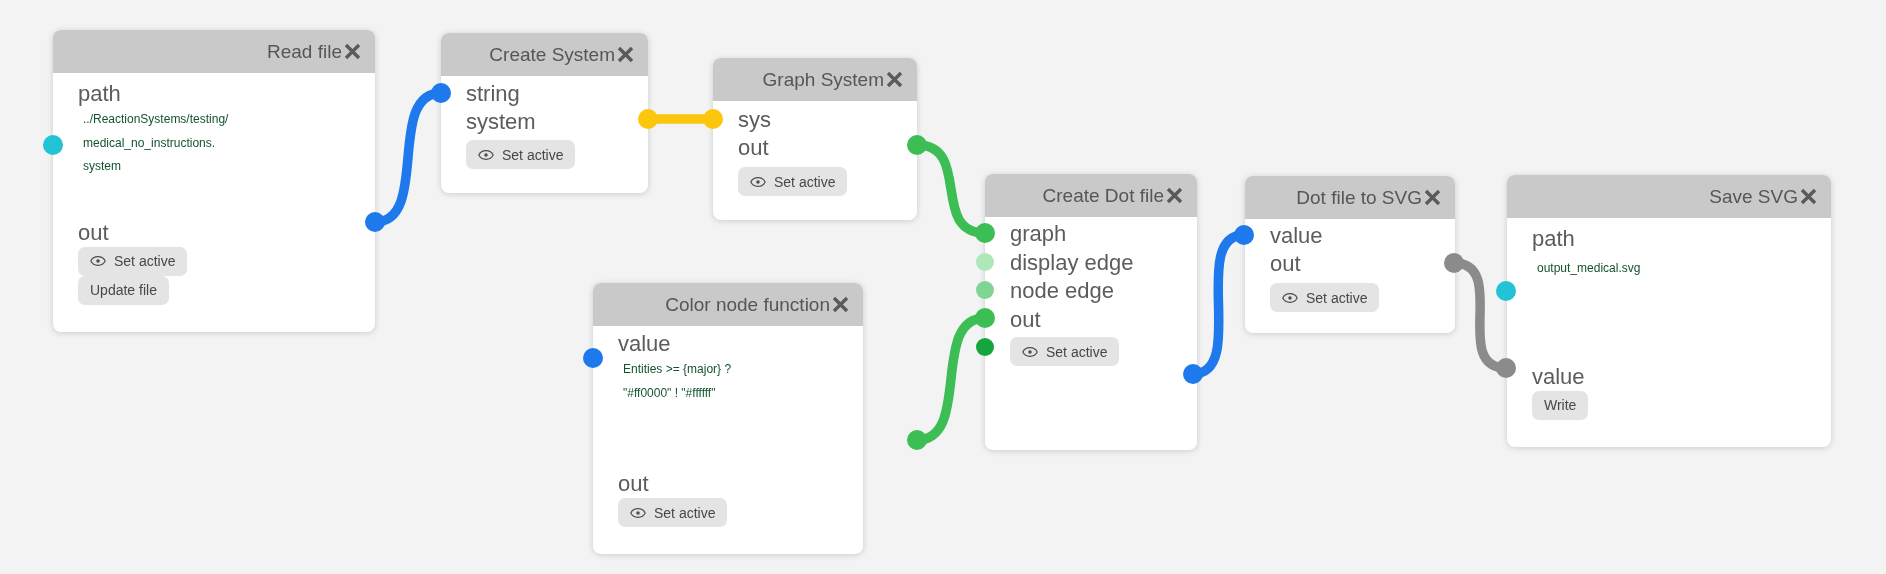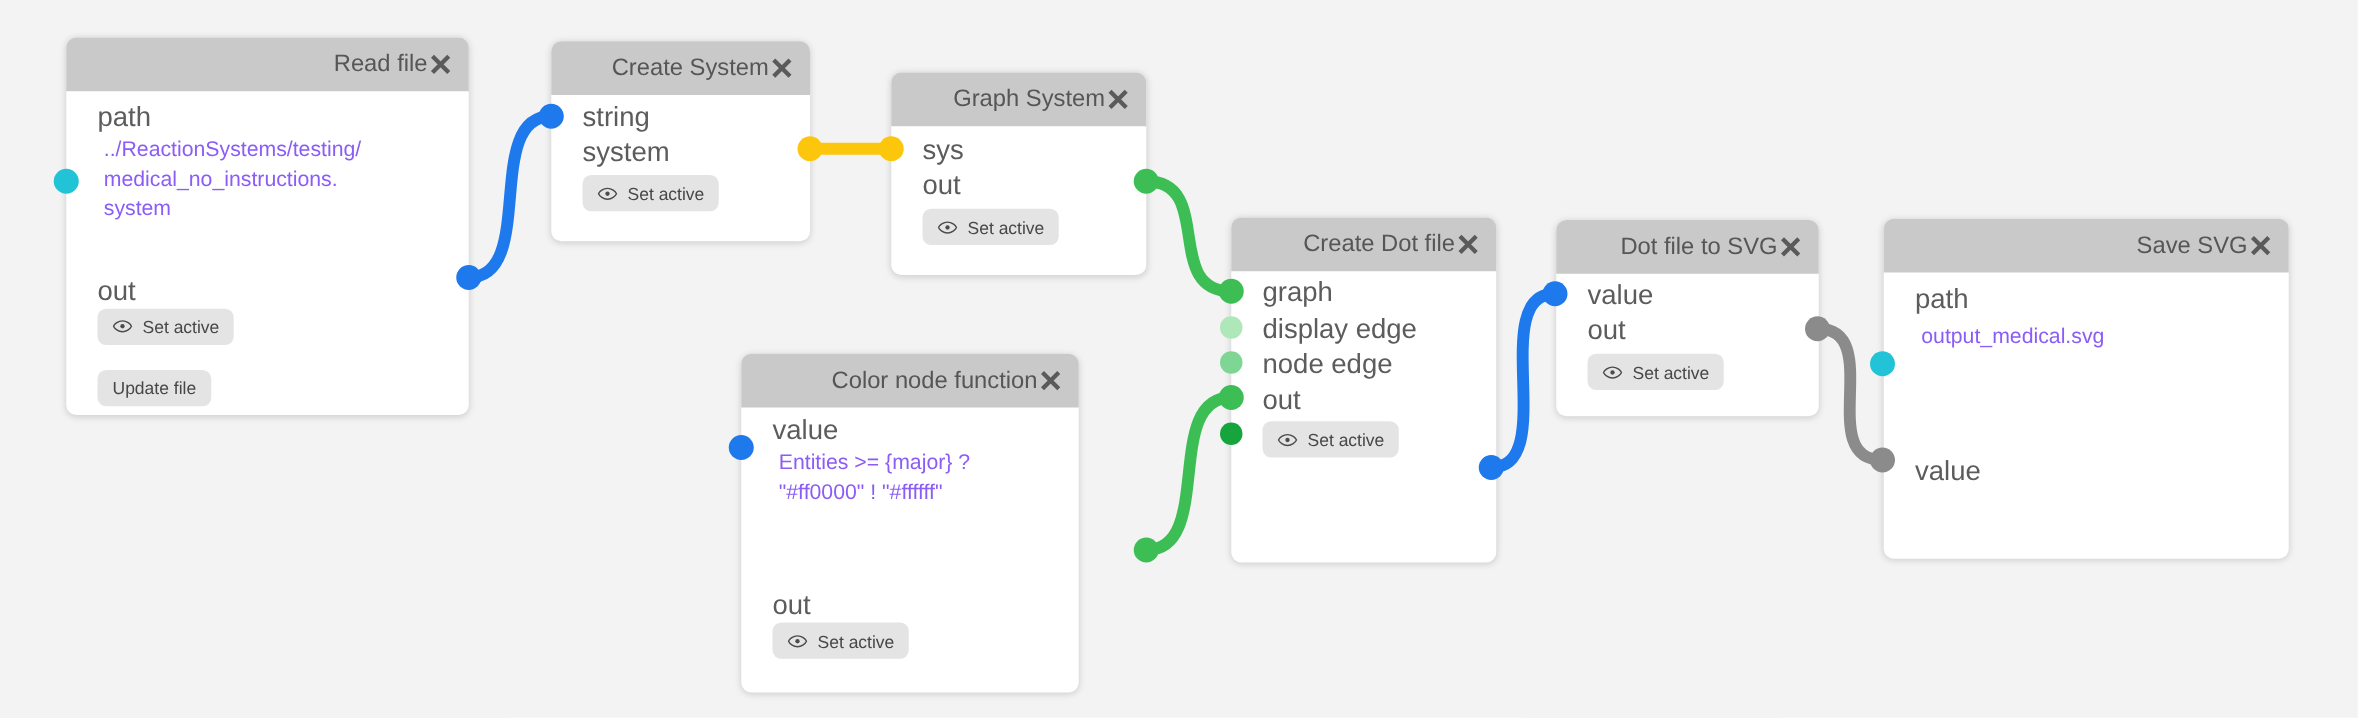--- a/index.html
+++ b/index.html
@@ -7,21 +7,21 @@
   #canvas{position:relative;width:1886px;height:574px;background:#f3f3f4;overflow:hidden;}
   .node{position:absolute;background:#ffffff;border-radius:8px;
         box-shadow:0 1px 6px rgba(0,0,0,0.16);}
   .titlebar{height:43px;background:#c9c9c9;border-radius:8px 8px 0 0;
             display:flex;align-items:center;padding:0 13px 0 25px;box-sizing:border-box;text-align:right;}
   .title{flex:1;font-size:19px;color:#565656;white-space:nowrap;overflow:hidden;}
   .close{display:flex;align-items:center;justify-content:center;width:20px;height:20px;cursor:pointer;}
   .body{padding:0 0 0 25px;}
   .port-label{font-size:22px;color:#5c5c5c;line-height:28px;white-space:nowrap;}
   .rowset .port-label{line-height:28.6px;}
-  .value-text{font-size:17px;color:#8b5cf6;line-height:23.5px;padding-left:5px;
+  .value-text{font-size:12px;color:#14532d;line-height:23.5px;padding-left:5px;
               white-space:pre-line;word-break:break-word;}
   .btn{display:inline-flex;align-items:center;gap:8px;background:#e4e4e4;border:none;
        border-radius:7px;font-family:inherit;font-size:14px;color:#474747;
        padding:3px 12px;height:29px;box-sizing:border-box;cursor:pointer;line-height:1;}
   .btn-row{margin:0;}
   .eye{display:flex;align-items:center;}
   .spacer{width:1px;}
   #edge-layer{position:absolute;left:0;top:0;z-index:10;pointer-events:none;}
 </style>
 </head>
@@ -47,21 +47,21 @@
       <div class="port-label">out</div>
       <div class="btn-row"><button class="btn">
         <span class="eye">
               <svg width="16" height="12" viewBox="0 0 24 16">
                 <path d="M12 1.5C6.8 1.5 2.6 5 1.2 8c1.4 3 5.6 6.5 10.8 6.5S21.4 11 22.8 8C21.4 5 17.2 1.5 12 1.5 Z" fill="none" stroke="#4b4b4b" stroke-width="1.7"></path>
                 <circle cx="12" cy="8" r="2.6" fill="#4b4b4b"></circle>
               </svg>
             </span>
         <span>Set active</span>
       </button></div>
-      <div class="btn-row" style="margin-top:20px;"><button class="btn">
+      <div class="btn-row" style="margin-top:0;"><button class="btn">
         <span>Update file</span>
       </button></div>
     </div>
   </div>
 
   <div class="node" style="left:441px;top:33px;width:207px;height:160px;">
     <div class="titlebar">
       <span class="title">Create System</span>
       <span class="close">
         <svg width="19" height="19" viewBox="0 0 19 19">
@@ -192,20 +192,23 @@
         <svg width="19" height="19" viewBox="0 0 19 19">
             <path d="M3 3 L16 16 M16 3 L3 16" stroke="#5a5a5a" stroke-width="3.4"></path>
           </svg>
       </span>
     </div>
     <div class="body">
       <div class="port-label" style="margin-top:7px;">path</div>
       <div class="value-text" style="margin-top:4px;width:270px;">output_medical.svg</div>
       <div class="spacer" style="height:82px;"></div>
       <div class="port-label">value</div>
+      <div class="btn-row"><button class="btn">
+        <span>Write</span>
+      </button></div>
     </div>
   </div>
 
   <svg id="edge-layer" width="1886" height="574" viewBox="0 0 1886 574">
       <path d="M 375 222 C 430 222, 386 93, 441 93" fill="none" stroke="#1d79ec" stroke-width="9.5" stroke-linecap="round"></path>
       <circle cx="375" cy="222" r="10" fill="#1d79ec"></circle>
       <circle cx="441" cy="93" r="10" fill="#1d79ec"></circle>
       <path d="M 648 119 C 703 119, 658 119, 713 119" fill="none" stroke="#fcc60d" stroke-width="9.5" stroke-linecap="round"></path>
       <circle cx="648" cy="119" r="10" fill="#fcc60d"></circle>
       <circle cx="713" cy="119" r="10" fill="#fcc60d"></circle>

